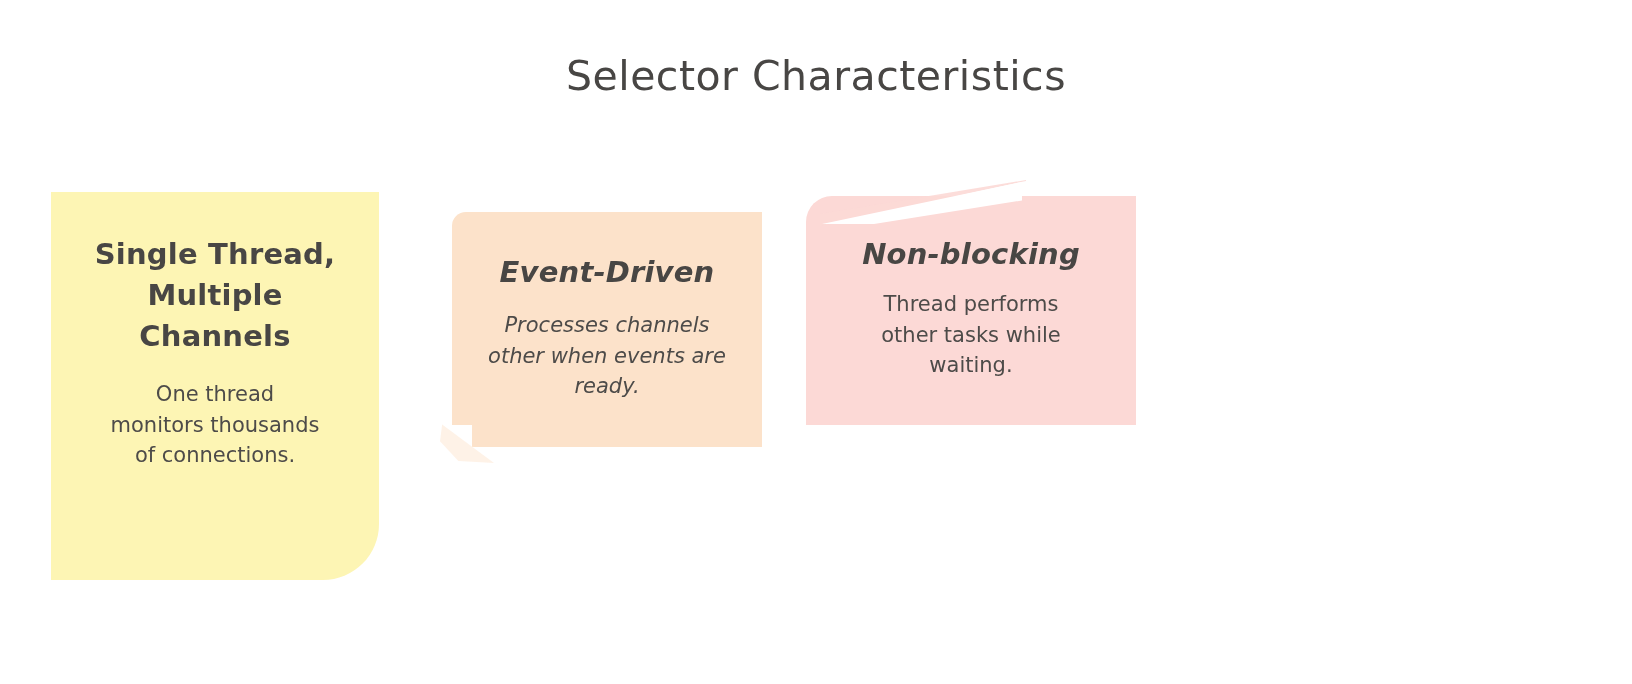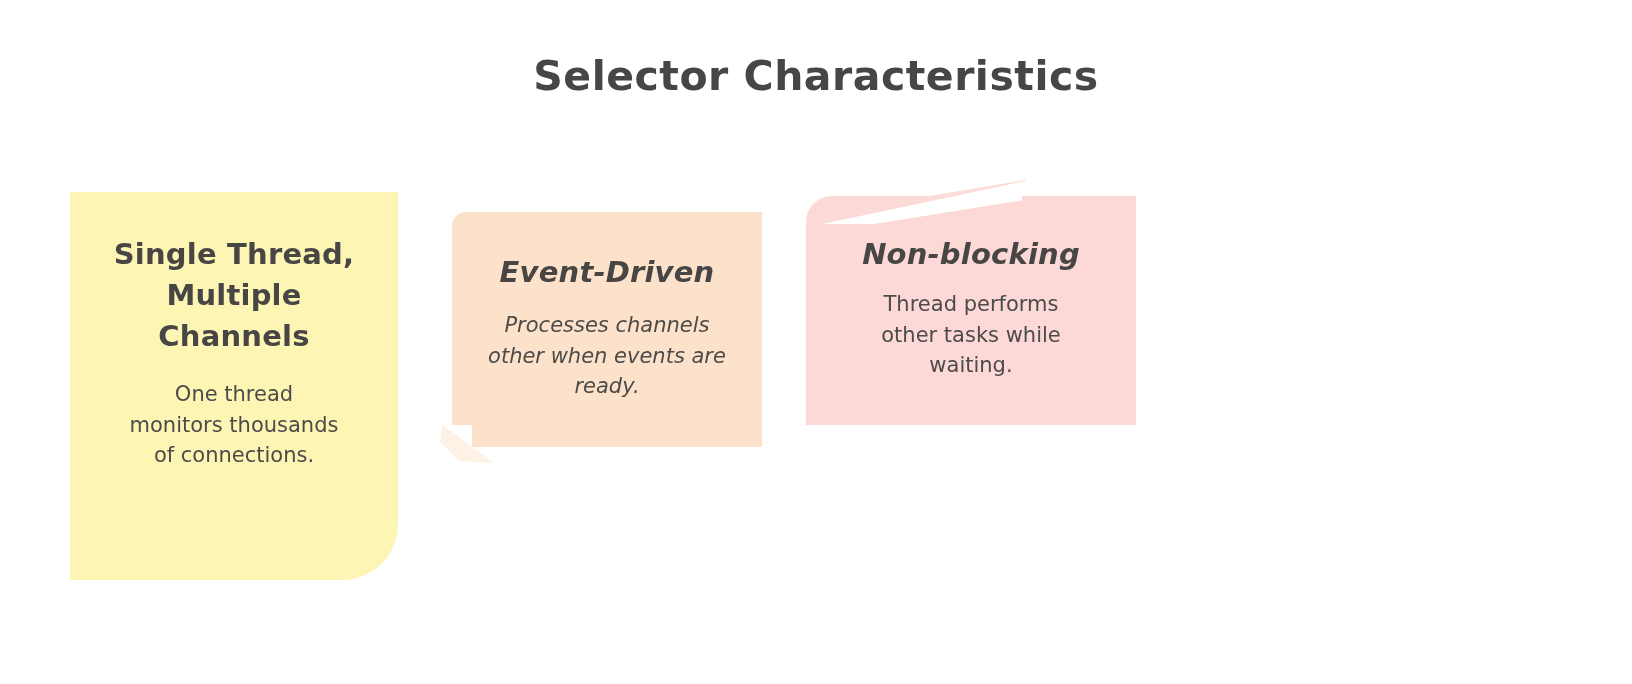--- a/index.html
+++ b/index.html
@@ -20,21 +20,21 @@
     background: #ffffff;
   }
   .page-title {
     position: absolute;
     left: 0;
     top: 52px;
     width: 1632px;
     text-align: center;
     font-family: "DejaVu Sans", sans-serif;
     font-size: 41px;
-    font-weight: 700;
+    font-weight: 400;
     letter-spacing: 0.5px;
     color: #484644;
   }
 
   
   .card {
     position: absolute;
     box-sizing: border-box;
     display: flex;
     flex-direction: column;
@@ -65,21 +65,21 @@
     font-weight: 400;
     font-size: 21px;
     line-height: 30.5px;
     color: #4d4b49;
     text-align: center;
     margin: 0;
   }
 
   
   #card-1 {
-    left: 70px;
+    left: 51px;
     top: 192px;
     width: 328px;
     height: 388px;
     background: #fdf5b4;
     border-radius: 0 0 56px 0;
   }
   #card-1 .card-inner { padding: 42px 22px 0 22px; }
   #card-1 .card-title { margin-bottom: 22px; }
   #card-1 .card-body  { max-width: 215px; }
 

